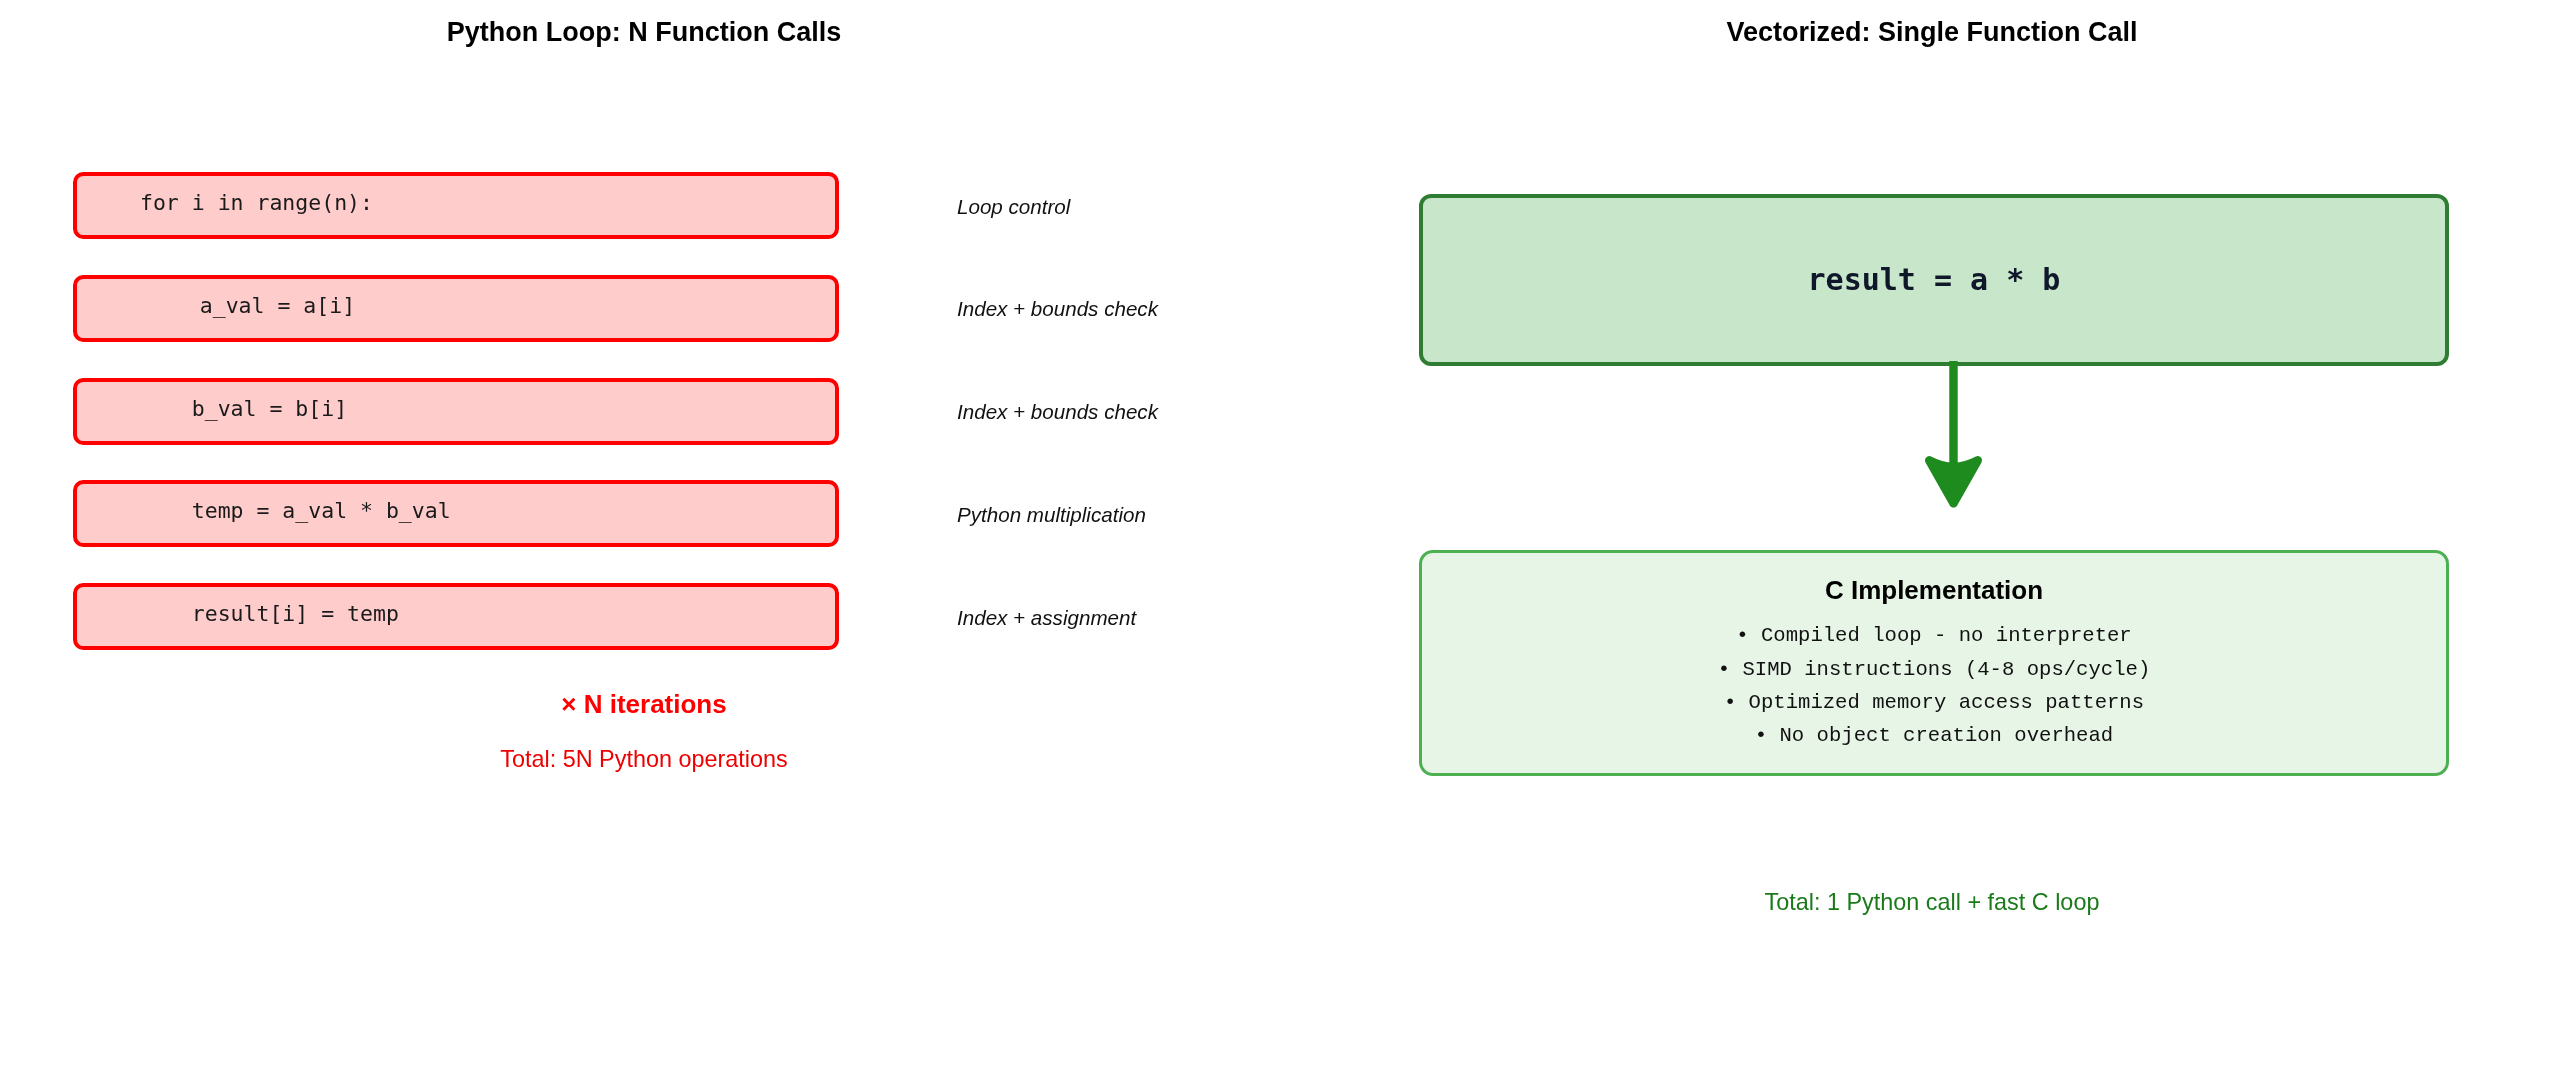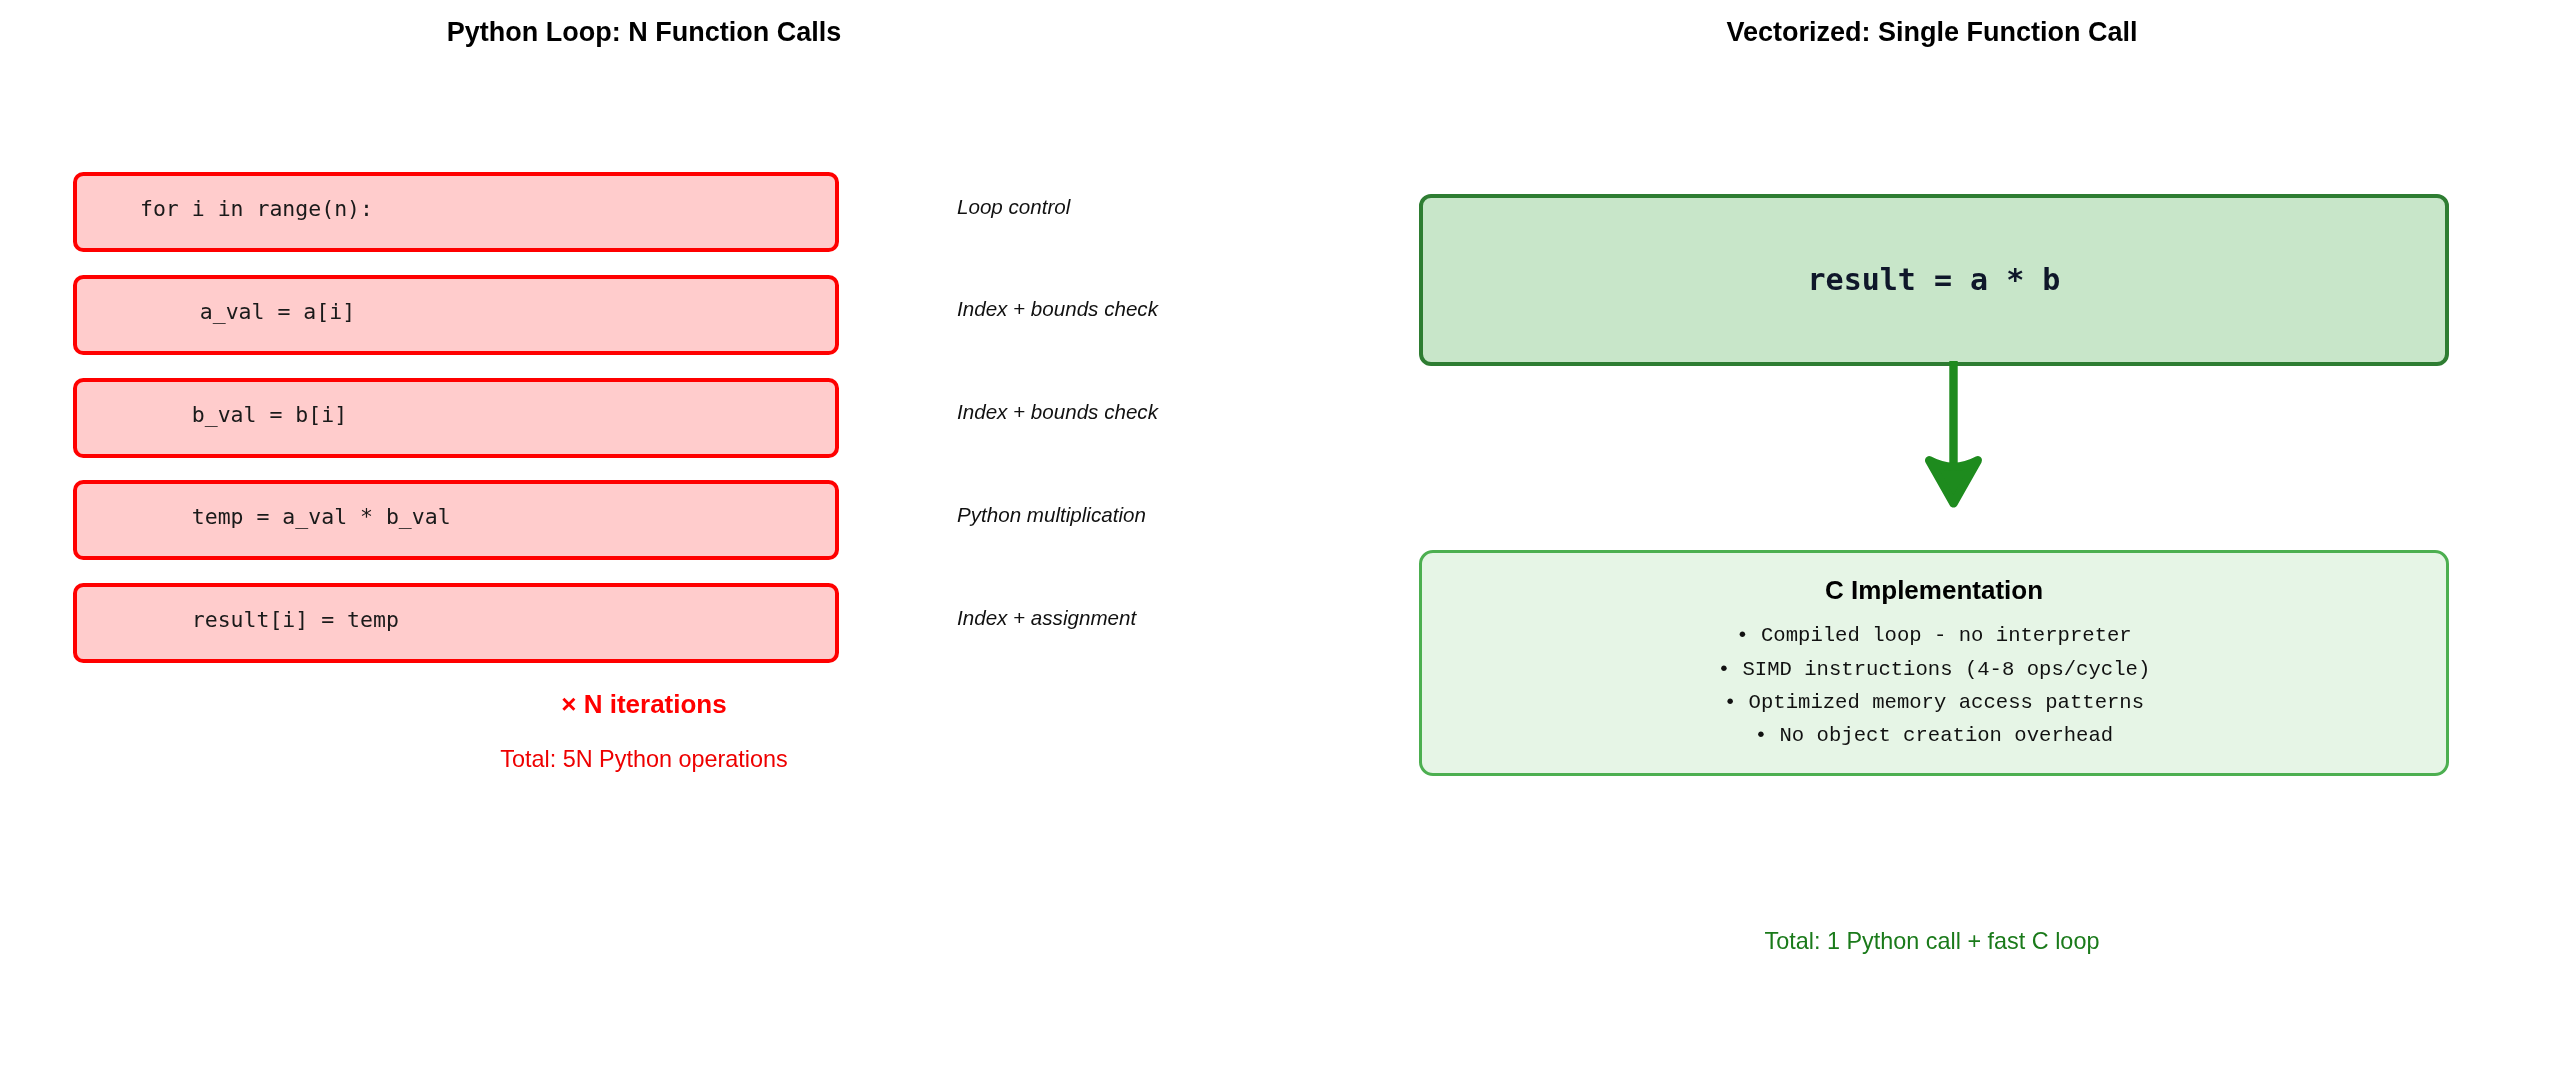--- a/index.html
+++ b/index.html
@@ -32,21 +32,21 @@
     letter-spacing: 0px;
   }
   #title-left  { left: 0px;    top: 17px; width: 1288px; }
   #title-right { left: 1288px; top: 17px; width: 1288px; }
 
   
   .code-box {
     position: absolute;
     left: 73px;
     width: 766px;
-    height: 80px;
+    height: 67px;
     box-sizing: border-box;
     background: #ffcccc;
     border: 4.7px solid #ff0000;
     border-radius: 10.3px;
     display: flex;
     align-items: center;
   }
   .code-box .code-text {
     font-family: "DejaVu Sans Mono", "Liberation Mono", monospace;
     font-size: 21.5px;
@@ -160,21 +160,21 @@
     font-family: Liberation Mono, monospace;
     font-size: 20.6px;
     color: #111111;
     line-height: 1.62;
     white-space: nowrap;
   }
 
   #right-total {
     position: absolute;
     left: 1288px;
-    top: 928px;
+    top: 889px;
     width: 1288px;
     text-align: center;
     font-family: "Liberation Sans", sans-serif;
     font-size: 23.4px;
     color: #1a7a1a;
     white-space: nowrap;
   }
 </style>
 </head>
 <body>

